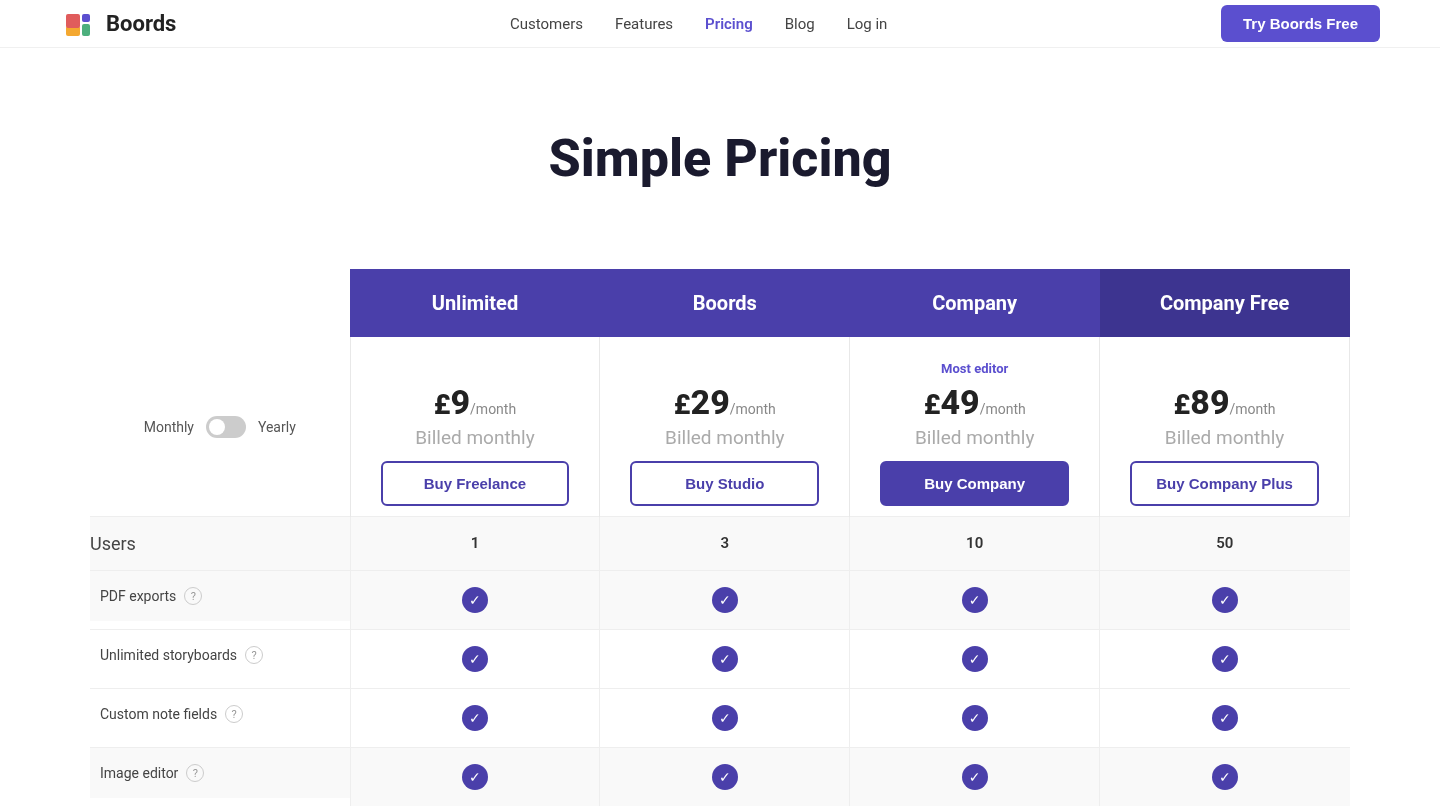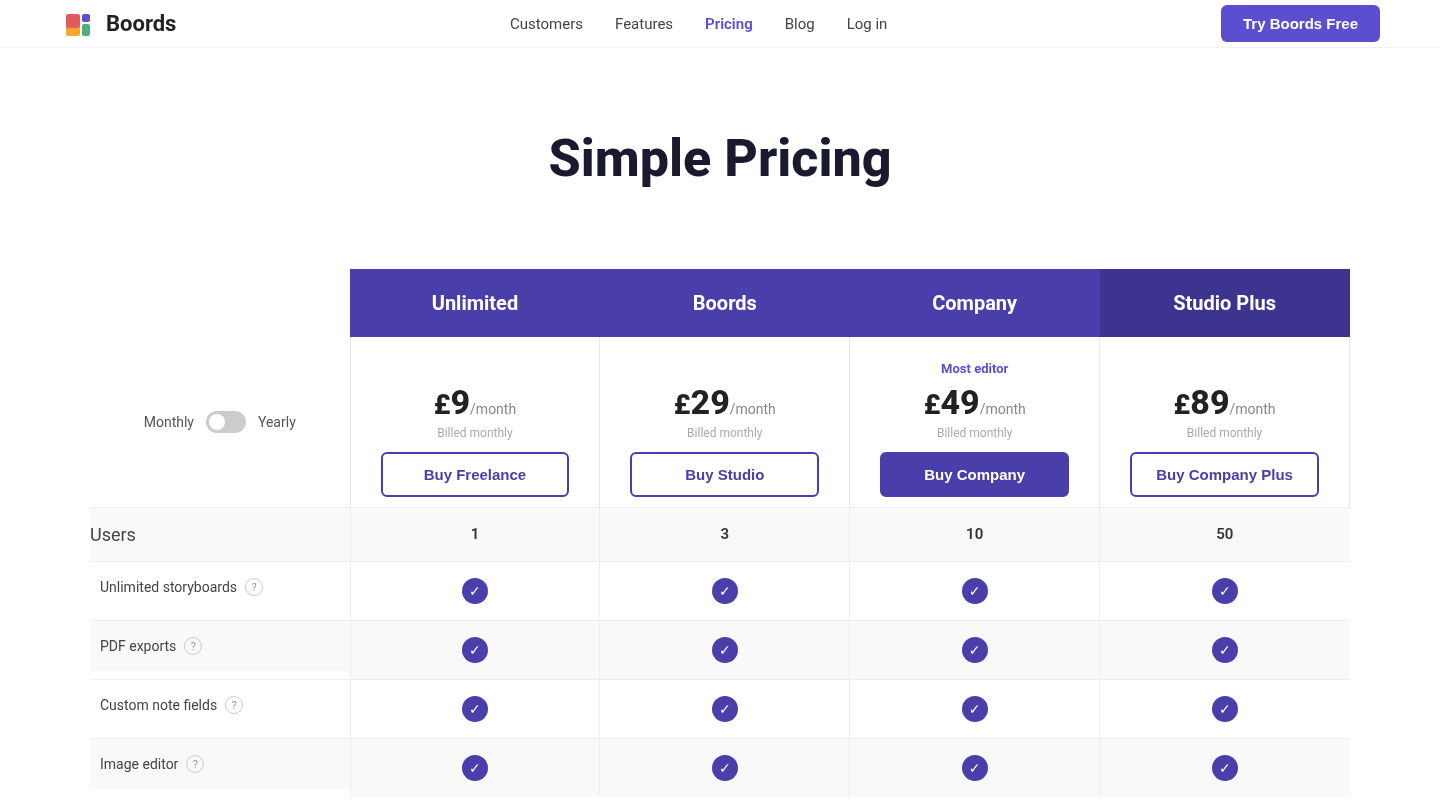--- a/index.html
+++ b/index.html
@@ -126,21 +126,21 @@
     }
     .price-amount span.currency {
       font-size: 28px;
     }
     .price-period {
       font-size: 14px;
       color: #888;
       font-weight: 400;
     }
     .price-billed {
-      font-size: 12px;
+      font-size: 19px;
       color: #aaa;
       margin-top: 4px;
     }
 
     
     .toggle-cell {
       padding: 20px 0;
       vertical-align: middle;
     }
     .toggle-wrapper {
@@ -294,21 +294,21 @@
 
 <div class="pricing-wrapper">
   <table class="pricing-table">
 
     <thead>
       <tr class="header-row">
         <th class="col-label" style="background:#fff;"></th>
         <th class="plan-header freelance">Unlimited</th>
         <th class="plan-header studio">Boords</th>
         <th class="plan-header company">Company</th>
-        <th class="plan-header company-plus">Studio Plus</th>
+        <th class="plan-header company-plus">Company Free</th>
       </tr>
     </thead>
     <tbody>
 
       <tr>
 
         <td class="toggle-cell">
           <div class="toggle-wrapper">
             <span class="toggle-label">Monthly</span>
             <div class="toggle-switch"></div>
@@ -362,46 +362,46 @@
       </tr>
 
       <tr class="users-row" style="background:#f9f9f9;">
         <td style="text-align:left; padding-left: 0; color:#444; font-size:18px;">Users</td>
         <td class="check-cell">1</td>
         <td class="check-cell">3</td>
         <td class="check-cell">10</td>
         <td class="check-cell">50</td>
       </tr>
 
+      <tr class="feature-row alt-row">
+        <td class="label-cell">
+          <div class="label-with-icon">
+            <span>PDF exports</span>
+            <span class="info-icon">?</span>
+          </div>
+        </td>
+        <td class="check-cell"><span class="check-icon">✓</span></td>
+        <td class="check-cell"><span class="check-icon">✓</span></td>
+        <td class="check-cell"><span class="check-icon">✓</span></td>
+        <td class="check-cell"><span class="check-icon">✓</span></td>
+      </tr>
+
       <tr class="feature-row">
         <td class="label-cell">
           <div class="label-with-icon">
             <span>Unlimited storyboards</span>
             <span class="info-icon">?</span>
           </div>
         </td>
         <td class="check-cell"><span class="check-icon">✓</span></td>
         <td class="check-cell"><span class="check-icon">✓</span></td>
         <td class="check-cell"><span class="check-icon">✓</span></td>
         <td class="check-cell"><span class="check-icon">✓</span></td>
       </tr>
 
-      <tr class="feature-row alt-row">
-        <td class="label-cell">
-          <div class="label-with-icon">
-            <span>PDF exports</span>
-            <span class="info-icon">?</span>
-          </div>
-        </td>
-        <td class="check-cell"><span class="check-icon">✓</span></td>
-        <td class="check-cell"><span class="check-icon">✓</span></td>
-        <td class="check-cell"><span class="check-icon">✓</span></td>
-        <td class="check-cell"><span class="check-icon">✓</span></td>
-      </tr>
-
       <tr class="feature-row">
         <td class="label-cell">
           <div class="label-with-icon">
             <span>Custom note fields</span>
             <span class="info-icon">?</span>
           </div>
         </td>
         <td class="check-cell"><span class="check-icon">✓</span></td>
         <td class="check-cell"><span class="check-icon">✓</span></td>
         <td class="check-cell"><span class="check-icon">✓</span></td>

